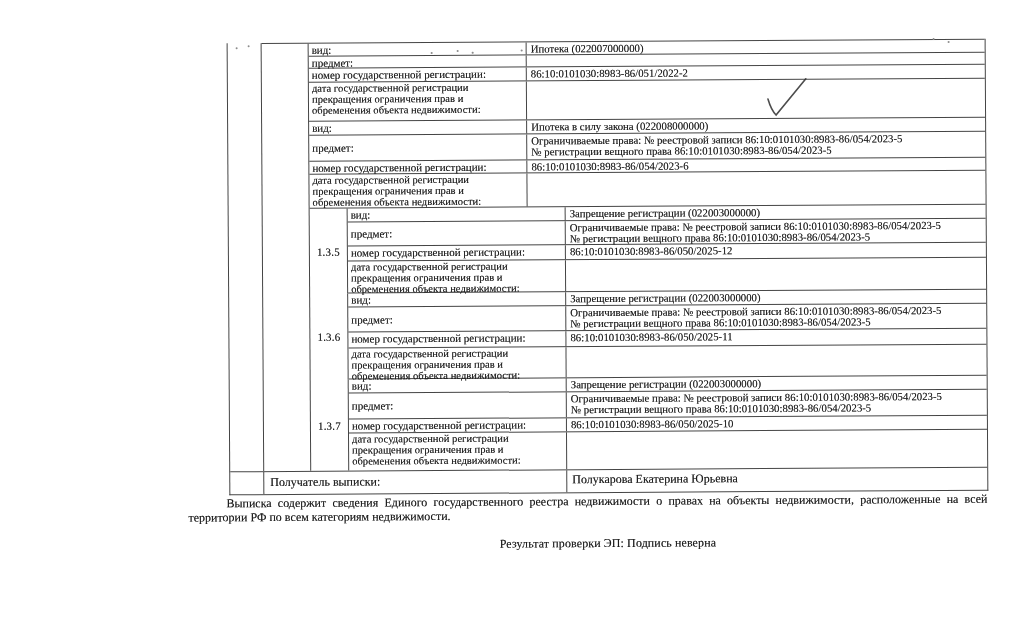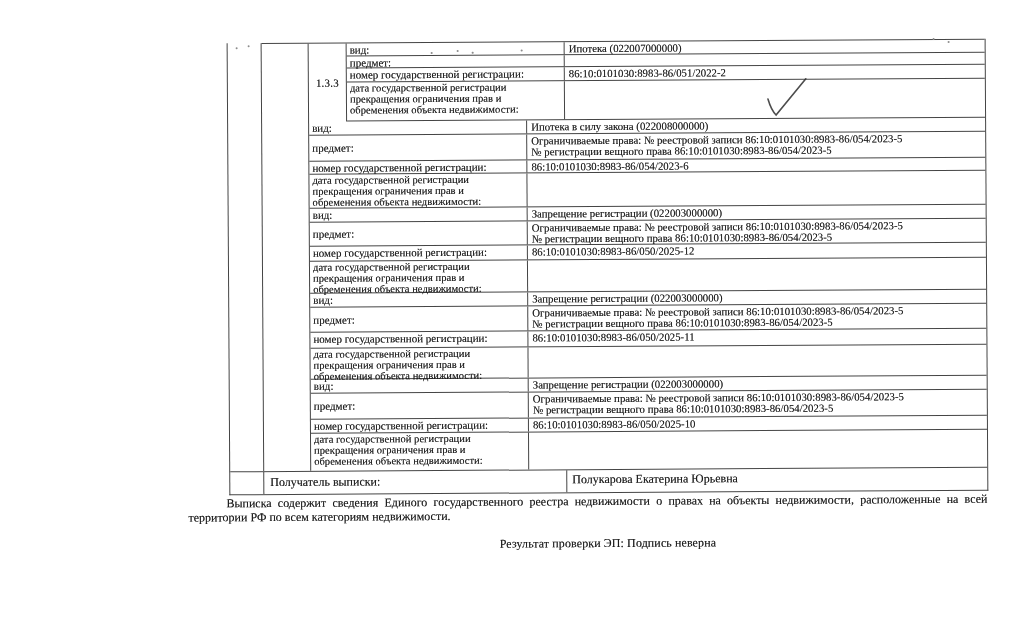--- a/index.html
+++ b/index.html
@@ -54,21 +54,20 @@
 <div class="page">
   <div class="scan">
 
     <div class="doc-table t-shadow">
       <div class="region-top">
         <div class="col-a"></div>
         <div class="b-and-sections">
           <div class="col-b"></div>
           <div class="sections" id="sections">
               <div class="section" style="height: 78px;">
-                <div class="num-cell">1.3.3</div>
                 <div class="rows">
                   <div class="frow" style="height: 13px;">
                     <div class="fl">вид:</div>
                     <div class="fv">
                       <div>Ипотека (022007000000)</div>
                     </div>
                   </div>
                   <div class="frow" style="height: 12px;">
                     <div class="fl">предмет:</div>
                     <div class="fv"></div>
@@ -110,20 +109,21 @@
                   </div>
                   <div class="frow" style="height: 34px;">
                     <div class="fl multiline">дата государственной регистрации прекращения ограничения прав и обременения объекта недвижимости:</div>
                     <div class="fv">
                       <div></div>
                     </div>
                   </div>
                 </div>
               </div>
               <div class="section" style="height: 85px;">
+                <div class="num-cell">1.3.5</div>
                 <div class="rows">
                   <div class="frow" style="height: 14px;">
                     <div class="fl">вид:</div>
                     <div class="fv">
                       <div>Запрещение регистрации (022003000000)</div>
                     </div>
                   </div>
                   <div class="frow" style="height: 24px;">
                     <div class="fl vcenter">предмет:</div>
                     <div class="fv">
@@ -139,20 +139,21 @@
                   </div>
                   <div class="frow" style="height: 32px;">
                     <div class="fl multiline">дата государственной регистрации прекращения ограничения прав и обременения объекта недвижимости:</div>
                     <div class="fv">
                       <div></div>
                     </div>
                   </div>
                 </div>
               </div>
               <div class="section" style="height: 86px;">
+                <div class="num-cell">1.3.6</div>
                 <div class="rows">
                   <div class="frow" style="height: 14px;">
                     <div class="fl">вид:</div>
                     <div class="fv">
                       <div>Запрещение регистрации (022003000000)</div>
                     </div>
                   </div>
                   <div class="frow" style="height: 25px;">
                     <div class="fl vcenter">предмет:</div>
                     <div class="fv">
@@ -168,20 +169,21 @@
                   </div>
                   <div class="frow" style="height: 31px;">
                     <div class="fl multiline">дата государственной регистрации прекращения ограничения прав и обременения объекта недвижимости:</div>
                     <div class="fv">
                       <div></div>
                     </div>
                   </div>
                 </div>
               </div>
               <div class="section" style="height: 91px;">
+                <div class="num-cell">1.3.7</div>
                 <div class="rows">
                   <div class="frow" style="height: 14px;">
                     <div class="fl">вид:</div>
                     <div class="fv">
                       <div>Запрещение регистрации (022003000000)</div>
                     </div>
                   </div>
                   <div class="frow" style="height: 26px;">
                     <div class="fl vcenter">предмет:</div>
                     <div class="fv">

